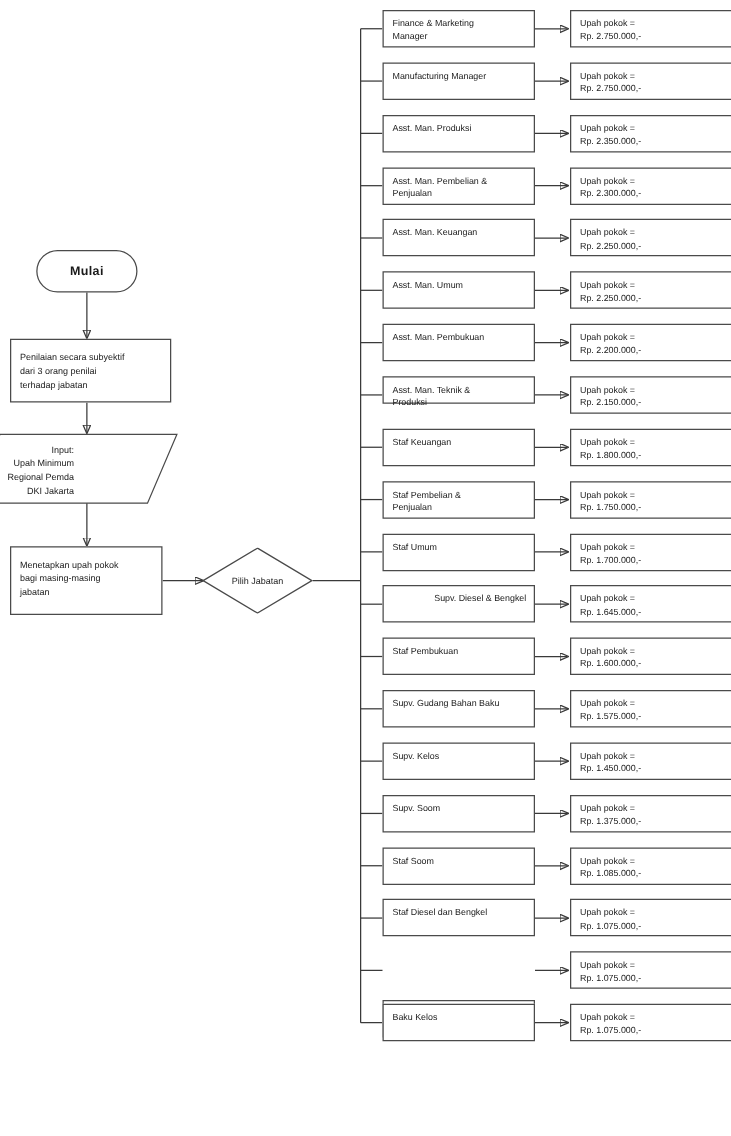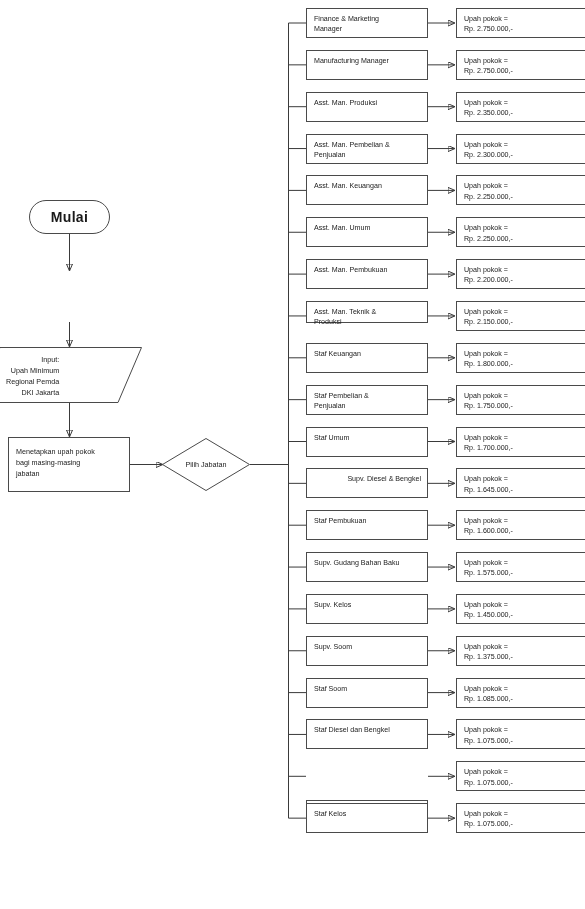--- a/index.html
+++ b/index.html
@@ -56,21 +56,21 @@
     font-size: 7.2px;
     line-height: 1.55;
   }
 
   
   .terminator {
     border-radius: 17px;
     display: flex;
     align-items: center;
     justify-content: center;
-    font-size: 14px;
+    font-size: 10px;
     font-weight: bold;
     letter-spacing: .3px;
   }
 
   
   .io-wrap {
     position: absolute;
   }
   .io-wrap svg {
     position: absolute;
@@ -196,20 +196,25 @@
         <line x1="428" y1="776.3000000000001" x2="454" y2="776.3000000000001" marker-end="url(#arrow)"></line>
         <line x1="288.5" y1="818.15" x2="306" y2="818.15"></line>
         <line x1="428" y1="818.15" x2="454" y2="818.15" marker-end="url(#arrow)"></line>
       </g>
   </svg>
 
   <div class="node terminator" style="left:29px; top:200px; width:81px; height:34px;">
     <span class="txt">Mulai</span>
   </div>
 
+  <div class="node proc" style="left:8px; top:271px; width:129px; height:51px;">
+    <span class="txt">Penilaian secara subyektif
+dari 3 orang penilai
+terhadap jabatan</span>
+  </div>
 
   <div class="io-wrap" style="left:-24px; top:347px; width:166px; height:56px;">
     <svg width="166" height="56" viewBox="0 0 166 56" aria-hidden="true">
       <polygon points="24,0.5 165.5,0.5 142,55.5 0.5,55.5" fill="#ffffff" stroke="#4a4a4a" stroke-width="1"></polygon>
     </svg>
     <span class="io-text">Input:
 Upah Minimum
 Regional Pemda
 DKI Jakarta</span>
   </div>
@@ -283,19 +288,19 @@
       <div class="row-box job-box" style="top: 677.6px; height: 30px;">Staf Soom</div>
       <div class="row-box wage-box" style="top: 677.6px; height: 30px;">Upah pokok =
 Rp. 1.085.000,-</div>
       <div class="row-box job-box" style="top: 719.45px; height: 30px;">Staf Diesel dan Bengkel</div>
       <div class="row-box wage-box" style="top: 719.45px; height: 30px;">Upah pokok =
 Rp. 1.075.000,-</div>
       <div class="row-box job-box" style="top: 761.3px; height: 30px; margin-top: 39px;">Staf Gudang dan Bahan
 Baku Produksi</div>
       <div class="row-box wage-box" style="top: 761.3px; height: 30px;">Upah pokok =
 Rp. 1.075.000,-</div>
-      <div class="row-box job-box" style="top: 803.15px; height: 30px;">Staf Kelos</div>
+      <div class="row-box job-box" style="top: 803.15px; height: 30px;">Baku Kelos</div>
       <div class="row-box wage-box" style="top: 803.15px; height: 30px;">Upah pokok =
 Rp. 1.075.000,-</div>
     </div>
 
 
 </div>
 
 </body></html>

